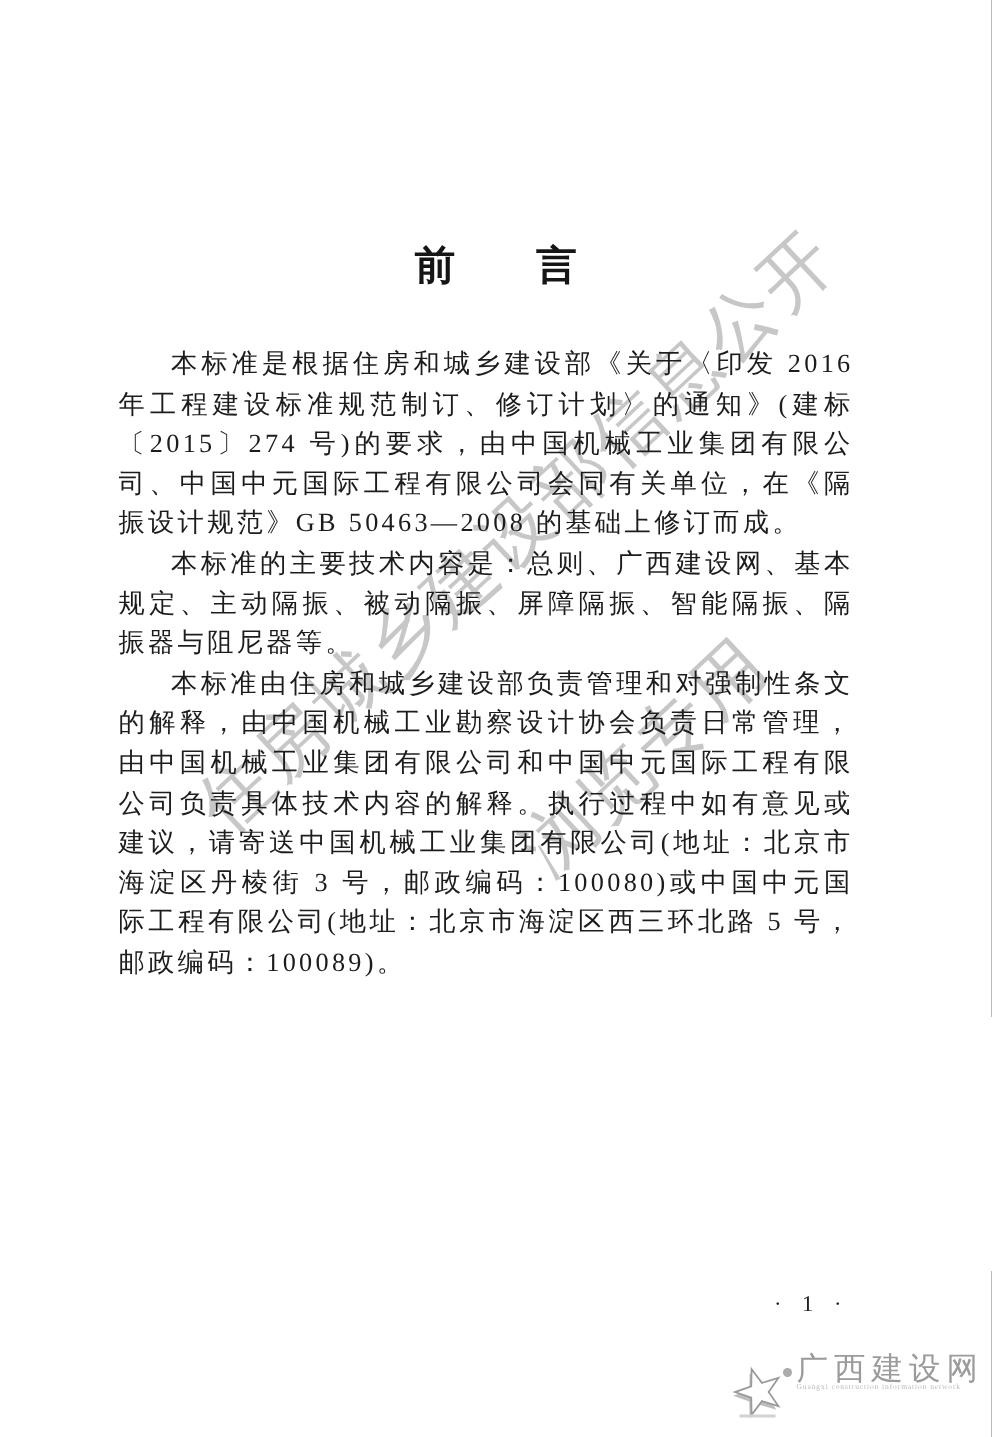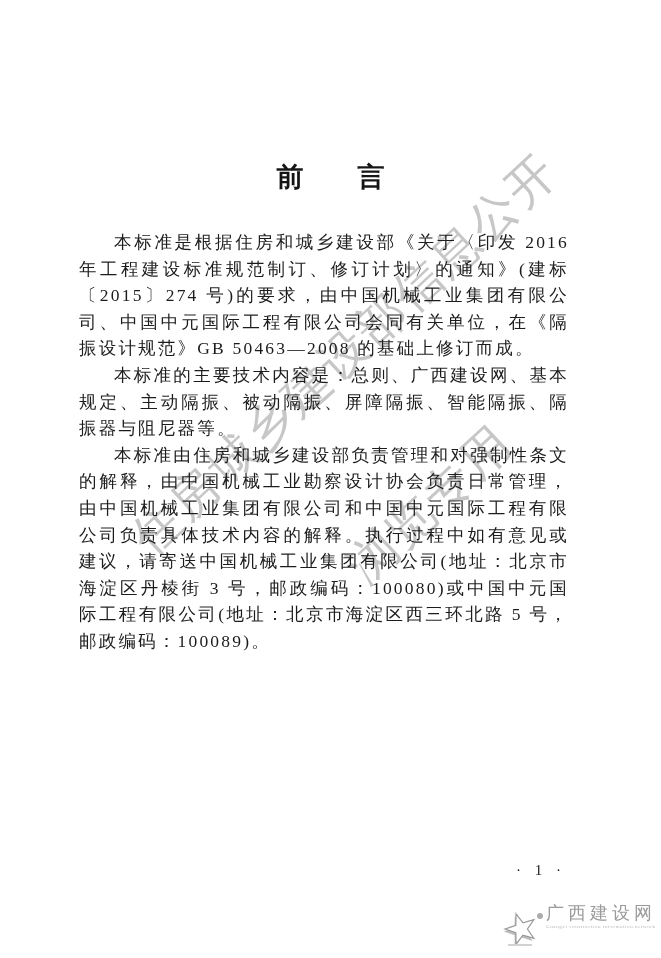--- a/index.html
+++ b/index.html
@@ -67,21 +67,21 @@
   .footer-logo {
     position:absolute;
     right:5px; bottom:5px;
     display:flex;
     align-items:flex-start;
     z-index:2;
   }
   .logo-star { flex:0 0 auto; margin-top:2px; }
   .logo-text-block { margin-left:2px; }
   .site-name {
-    font-size:18px;
+    font-size:21px;
     color:#9b9b9b;
     letter-spacing:4px;
     font-family:"Liberation Serif", serif;
     line-height:20px;
   }
   .site-tagline {
     font-size:5px;
     color:#b8b8b8;
     letter-spacing:0.6px;
     margin-top:1px;

